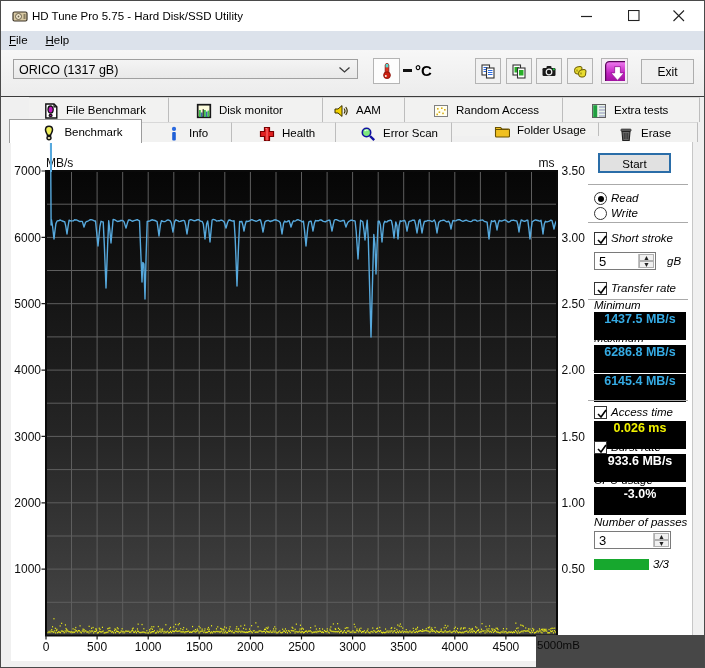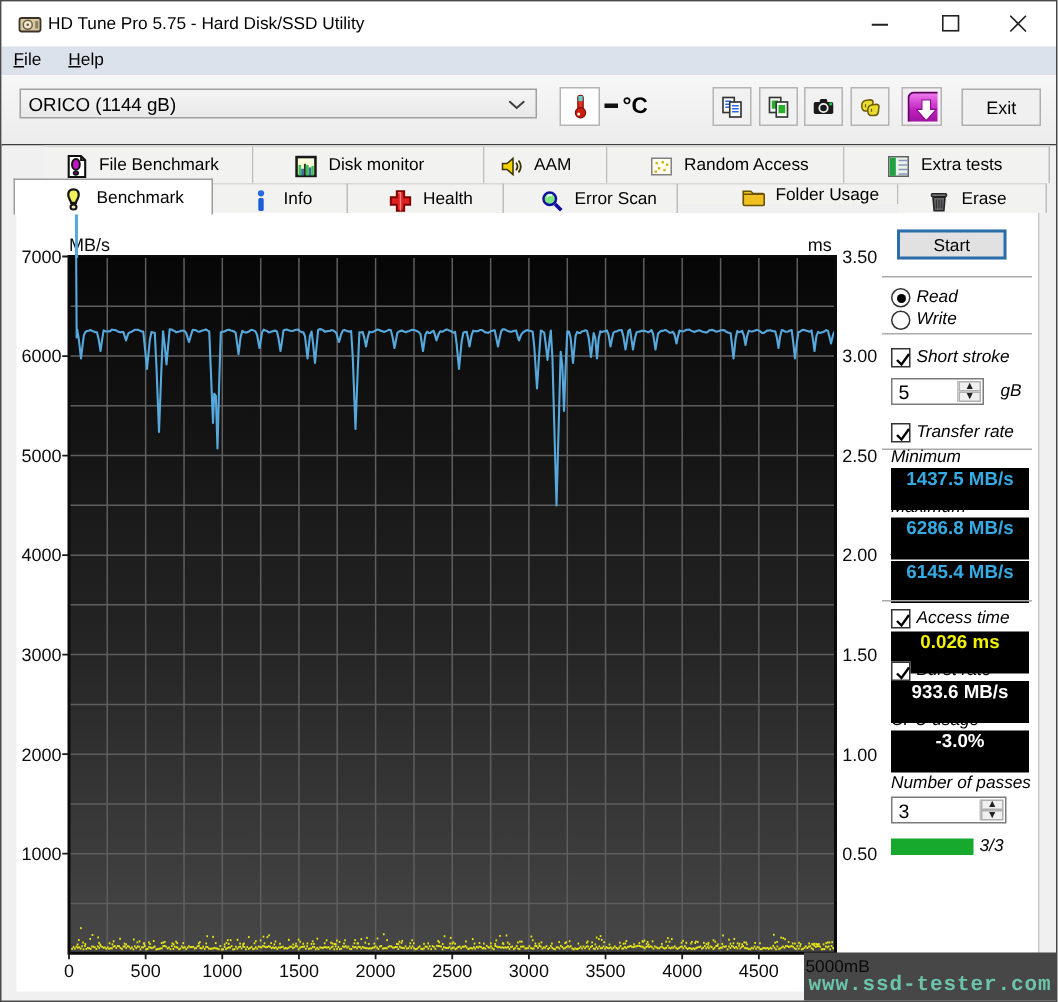--- a/index.html
+++ b/index.html
@@ -56,21 +56,21 @@
     <rect x="0.5" y="0.5" width="10.5" height="10" fill="none" stroke="#222" stroke-width="1.1"></rect>
   </svg>
 <svg class="abs wbtn" style="left:672px" width="12" height="12">
     <path d="M0.5 0.5 11 11M11 0.5 0.5 11" stroke="#222" stroke-width="1.1"></path>
   </svg>
 
 <div class="abs menubar"><span style="margin-left:8px"><u>F</u>ile</span><span style="margin-left:18px"><u>H</u>elp</span></div>
 <div class="abs toolbar"></div>
 
 <div class="abs combo">
-    <span>ORICO (1144 gB)</span>
+    <span>ORICO (1317 gB)</span>
     <svg style="position:absolute;right:7px;top:7px" width="11" height="6" viewBox="0 0 11 6">
       <path d="M0.5 0.5 5.5 5 10.5 0.5" fill="none" stroke="#3c3c3c" stroke-width="1.3"></path>
     </svg>
   </div>
 <div class="abs tbtn" style="left:372px;top:57px;width:27px;height:26px;background:#fdfdfd">
 <svg width="16" height="18" viewBox="0 0 16 18">
       <rect x="6.2" y="1.5" width="3.6" height="10" rx="1.8" fill="#e03020" stroke="#801008" stroke-width="0.8"></rect>
       <rect x="6.6" y="2" width="2.8" height="3.4" fill="#58d8d0"></rect>
       <circle cx="8" cy="13.2" r="3.4" fill="#cc1f10" stroke="#801008" stroke-width="0.8"></circle>
       <circle cx="6.8" cy="14" r="1" fill="#f8f8f0"></circle>
@@ -1056,14 +1056,13 @@
  <span class="btns">
       <span class="up">▲</span>
       <span class="dn">▼</span>
     </span>
   </div>
 <div class="abs" style="left:593px;top:558px;width:55px;height:11px;background:#17a82e"></div>
 <div class="lab" style="left:652px;top:557px">3/3</div>
 
 <div class="abs wm">
     <span class="mb">5000mB</span>
-    <span class="url">www.ssd-tester.com</span>
   </div>
 
 </body></html>

